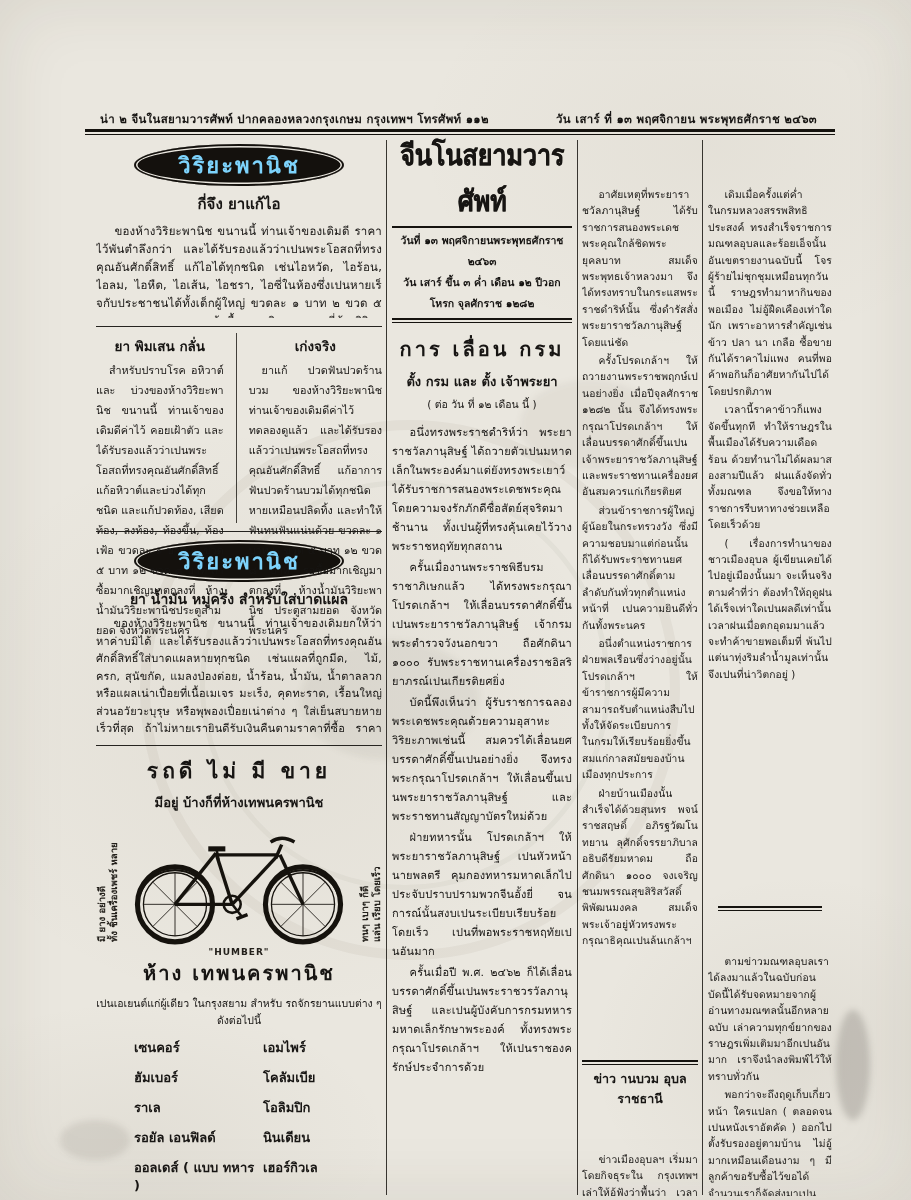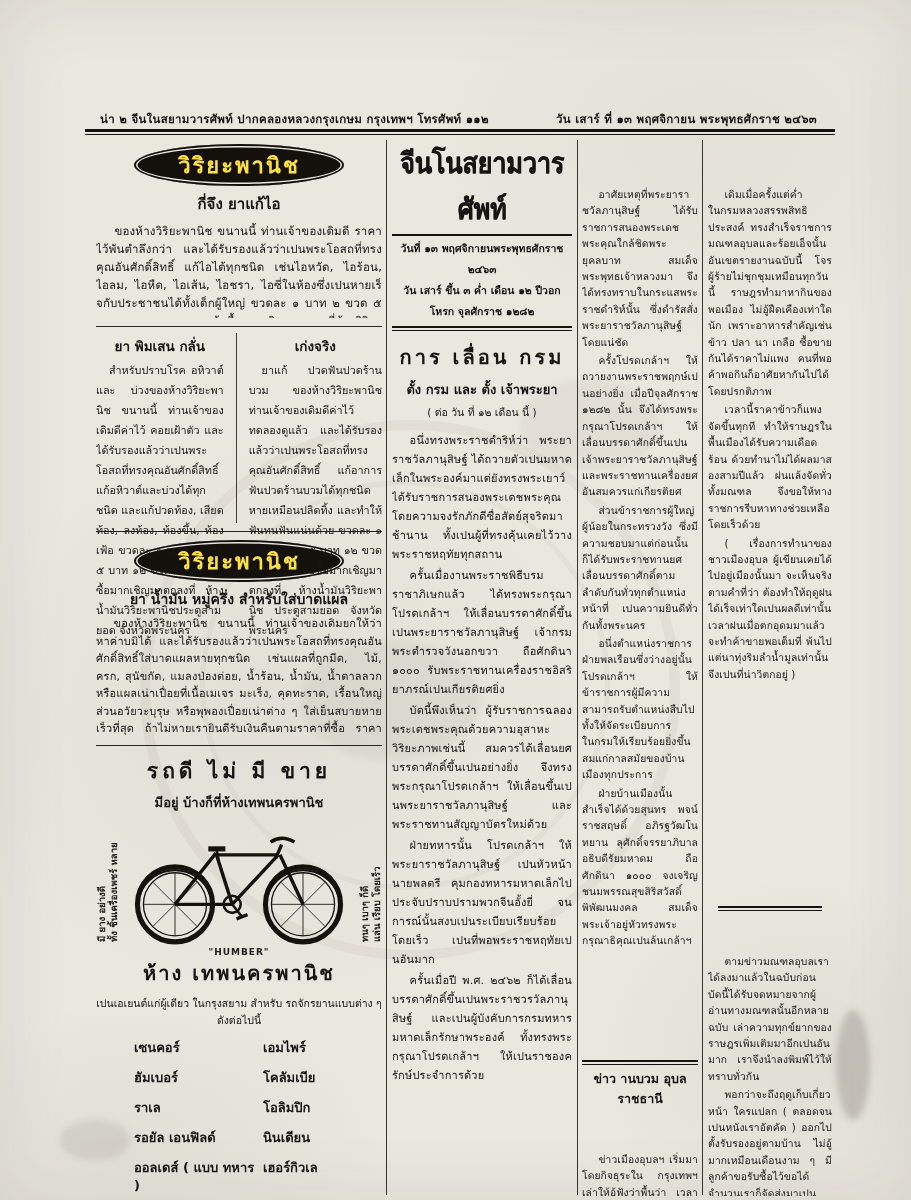--- a/index.html
+++ b/index.html
@@ -27,21 +27,21 @@
   .hdr{font-size:11.5px;font-weight:bold;white-space:nowrap;letter-spacing:0.3px;}
   
   .col{overflow:hidden;}
   .body-txt p{margin:0 0 2px 0;text-indent:1.6em;text-align:justify;}
   
   .badge{
     width:210px;height:42px;margin:0 auto;background:#14110d;border-radius:50%;
     display:flex;align-items:center;justify-content:center;
     box-shadow:inset 0 0 0 2px #14110d, inset 0 0 0 3.5px #eae7df;
   }
-  .badge span{color:#fde047;font-size:22px;font-weight:bold;letter-spacing:2px;}
+  .badge span{color:#7dd3fc;font-size:22px;font-weight:bold;letter-spacing:2px;}
   .ad-sub{font-size:15px;font-weight:bold;text-align:center;margin-top:6px;}
   .ad-body{font-size:11.5px;line-height:18px;letter-spacing:0.2px;}
   .subads{display:flex;gap:7px;}
   .subad{width:134px;}
   .subad h4{font-size:13.5px;font-weight:bold;text-align:center;margin:2px 0 4px 0;}
   .subad p{font-size:10.8px;line-height:20px;margin:0;text-align:justify;text-indent:1.2em;}
   .subad-div{width:1px;background:rgba(25,22,18,0.8);margin:0 5px;}
   .bike-head{font-size:21px;font-weight:bold;text-align:center;letter-spacing:4px;}
   .bike-sub{font-size:13px;font-weight:bold;text-align:center;margin-top:5px;}
   .bike-wrap{position:relative;height:130px;margin-top:6px;}
@@ -187,21 +187,21 @@
         <span class="br">นินเดียน</span>
       </div>
       <div class="brand-row">
         <span class="bl">ออลเดส์ ( แบบ ทหาร )</span>
         <span class="br">เฮอร์กิวเล</span>
       </div>
     </div>
 
   </div>
 
-  <div class="abs col" style="left:392px;top:146px;width:180px;height:1048px;">
+  <div class="abs col" style="left:392px;top:138px;width:180px;height:1048px;">
     <div class="mast-title">จีนโนสยามวารศัพท์</div>
     <div class="hrule-thick" style="margin:8px 0 2px 0;"></div>
     <div class="mast-line">วันที่ ๑๓ พฤศจิกายนพระพุทธศักราช ๒๔๖๓</div>
     <div class="mast-line">วัน เสาร์ ขึ้น ๓ ค่ำ เดือน ๑๒ ปีวอก</div>
     <div class="mast-line">โหรก จุลศักราช ๑๒๘๒</div>
     <div class="drule-small" style="margin:4px 0 10px 0;"></div>
 
     <div class="headline">การ เลื่อน กรม</div>
     <div class="subhead">ตั้ง กรม และ ตั้ง เจ้าพระยา</div>
     <div class="note">( ต่อ วัน ที่ ๑๒ เดือน นี้ )</div>

